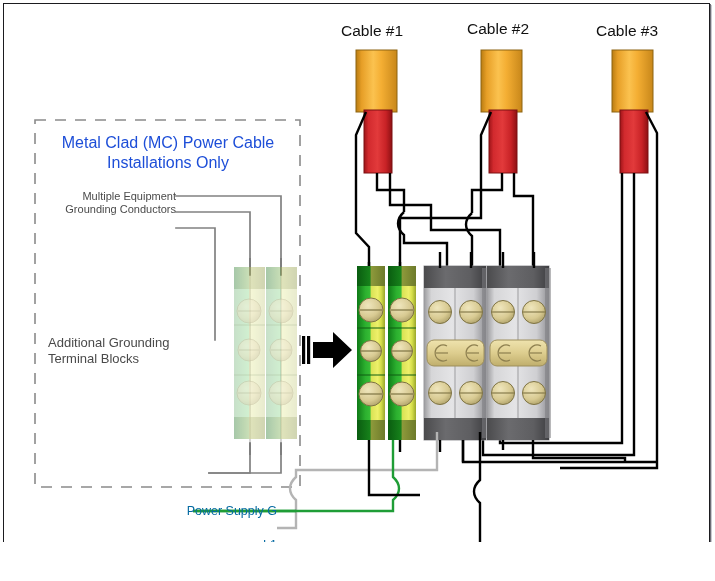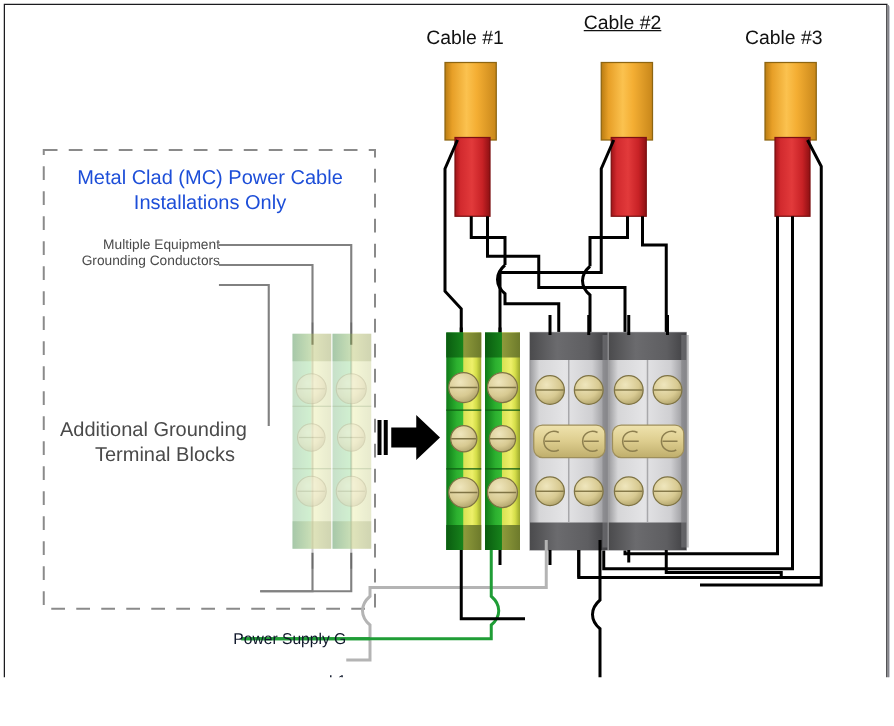--- a/index.html
+++ b/index.html
@@ -6,22 +6,22 @@
   body{font-family:"Liberation Sans",sans-serif;}
   #stage{position:relative;width:715px;height:542px;background:#ffffff;overflow:hidden;}
   #frame{position:absolute;left:3px;top:3px;width:707px;height:573px;
          border:1px solid #1b1b1f;box-sizing:border-box;
          box-shadow:1px 1px 0 0 #6e6e76, 2px 2px 0 0 #c9c9cf;}
   svg#art{position:absolute;left:0;top:0;width:715px;height:581px;}
   .lbl{position:absolute;color:#000;white-space:pre;line-height:1.18;}
   .cablelbl{font-size:15.5px;color:#111;}
   .boxtitle{font-size:16px;color:#1d4ed8;text-align:center;width:250px;}
   .grayleader{font-size:11px;color:#4a4a4a;text-align:right;line-height:1.22;}
-  .graymid{font-size:16px;color:#4a4a4a;text-align:right;line-height:1.22;}
-  .supply{font-size:12.5px;color:#0f172a;text-align:right;}
+  .graymid{font-size:13px;color:#4a4a4a;text-align:left;line-height:1.22;}
+  .supply{font-size:12.5px;color:#0369a1;text-align:right;}
 </style>
 </head>
 <body>
 
 <div id="stage">
   <div id="frame"></div>
 
   <svg id="art" viewBox="0 0 715 581">
     <defs>
       <linearGradient id="gJacket" x1="0" y1="0" x2="1" y2="0">
@@ -298,21 +298,21 @@
     </g>
     <g stroke="#000" stroke-width="2.4">
       <line x1="440" y1="252" x2="440" y2="268"></line>
       <line x1="471" y1="252" x2="471" y2="268"></line>
       <line x1="503" y1="252" x2="503" y2="268"></line>
       <line x1="534" y1="252" x2="534" y2="268"></line>
     </g>
   </svg>
 
   <div class="lbl cablelbl" style="left:341px; top:22px;">Cable #1</div>
-  <div class="lbl cablelbl" style="left:467px; top:10px;text-decoration:underline;">Cable #2</div>
+  <div class="lbl cablelbl" style="left:467px; top:20px;">Cable #2</div>
   <div class="lbl cablelbl" style="left:596px; top:22px;">Cable #3</div>
 
   <div class="lbl boxtitle" style="left:43px; top:134px;">Metal Clad (MC) Power Cable</div>
   <div class="lbl boxtitle" style="left:43px; top:154px;">Installations Only</div>
 
   <div class="lbl grayleader" style="left:26px; top:190px; width:150px;">Multiple Equipment
 Grounding Conductors</div>
 
   <div class="lbl graymid" style="left:48px; top:335px; width:140px;">Additional Grounding
 Terminal Blocks</div>

